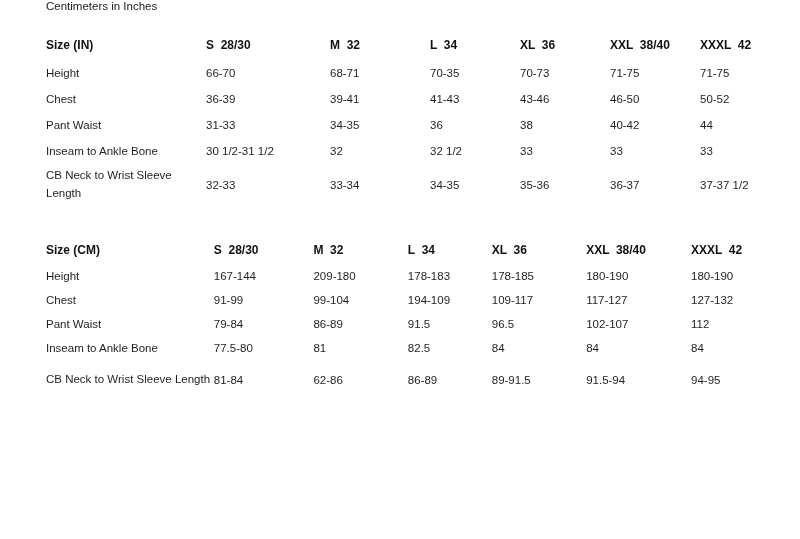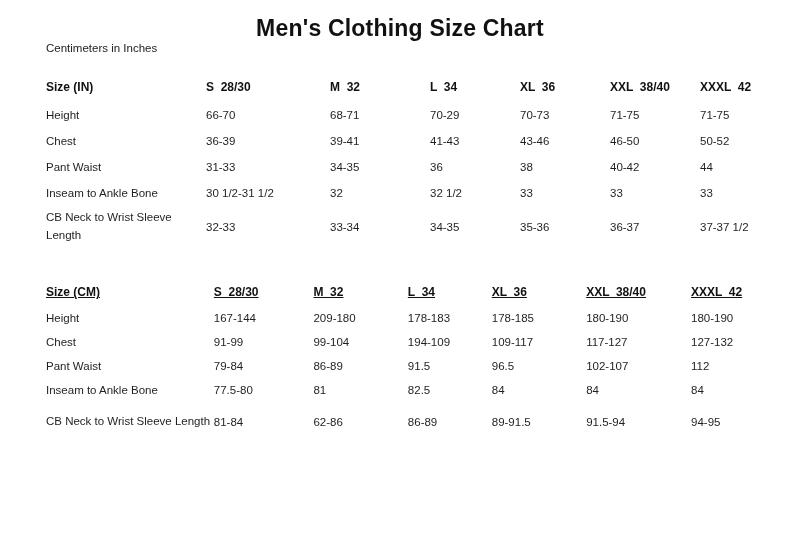--- a/index.html
+++ b/index.html
@@ -64,42 +64,41 @@
   .tbl-in col.c1 { width: 124px; }
   .tbl-in col.c2 { width: 100px; }
   .tbl-in col.c3 { width: 90px; }
   .tbl-in col.c4 { width: 90px; }
   .tbl-in col.c5 { width: 90px; }
   .tbl-in col.c6 { width: 54px; }
 
   
   .section-cm { margin-top: 30px; }
   .tbl-cm { margin-top: 16px; }
-  .tbl-cm thead th { height: 28px; text-decoration: underline; }
+  .tbl-cm thead th { height: 28px; }
   .tbl-cm tbody td { height: 24px; }
   .tbl-cm tbody tr.tall td { height: 40px; }
   .tbl-cm col.c0 { width: 160px; }
   .tbl-cm col.c1 { width: 95px; }
   .tbl-cm col.c2 { width: 90px; }
   .tbl-cm col.c3 { width: 80px; }
   .tbl-cm col.c4 { width: 90px; }
   .tbl-cm col.c5 { width: 100px; }
   .tbl-cm col.c6 { width: 60px; }
 
   .two-line {
     line-height: 1.55;
   }
   .hdr-size { white-space: pre; }
 </style>
 </head>
 <body>
 
 <div class="page">
 
-  <h1 class="title">Men's Clothing Size Chart</h1>
 
   <div class="section section-in">
     <div class="section-label">Centimeters in Inches</div>
 
     <table class="tbl tbl-in">
       <colgroup>
         <col class="c0">
           <col class="c1">
           <col class="c2">
           <col class="c3">
@@ -116,21 +115,21 @@
           <th class="hdr-size">XL  36</th>
           <th class="hdr-size">XXL  38/40</th>
           <th class="hdr-size">XXXL  42</th>
         </tr>
       </thead>
       <tbody>
         <tr>
           <td>Height</td>
           <td>66-70</td>
           <td>68-71</td>
-          <td>70-29</td>
+          <td>70-35</td>
           <td>70-73</td>
           <td>71-75</td>
           <td>71-75</td>
         </tr>
         <tr>
           <td>Chest</td>
           <td>36-39</td>
           <td>39-41</td>
           <td>41-43</td>
           <td>43-46</td>

